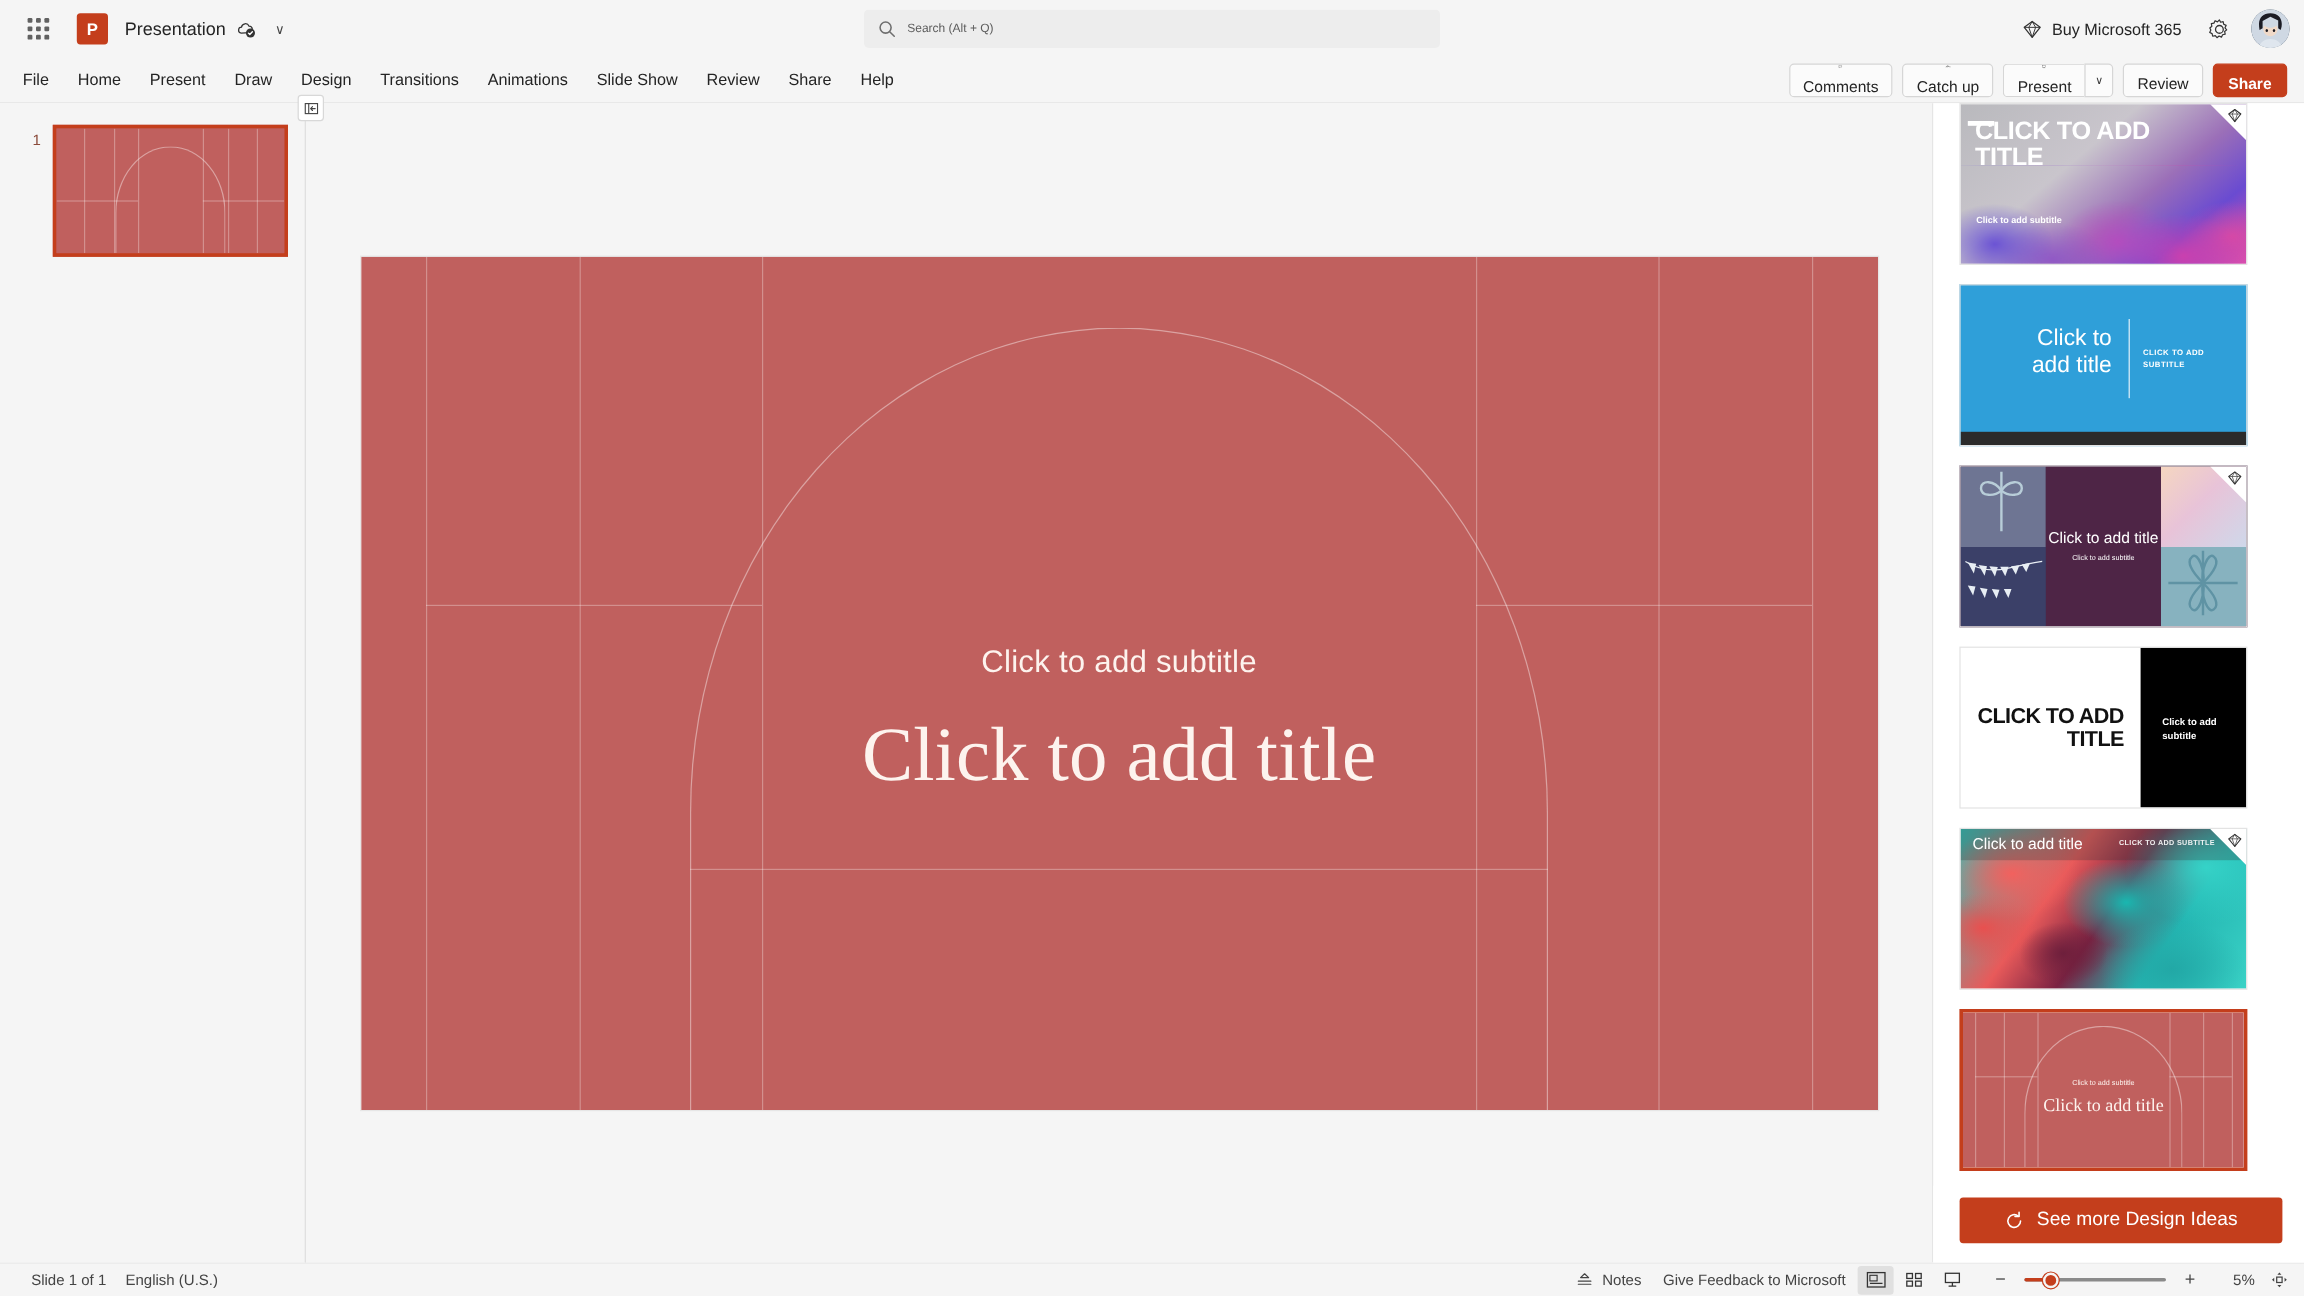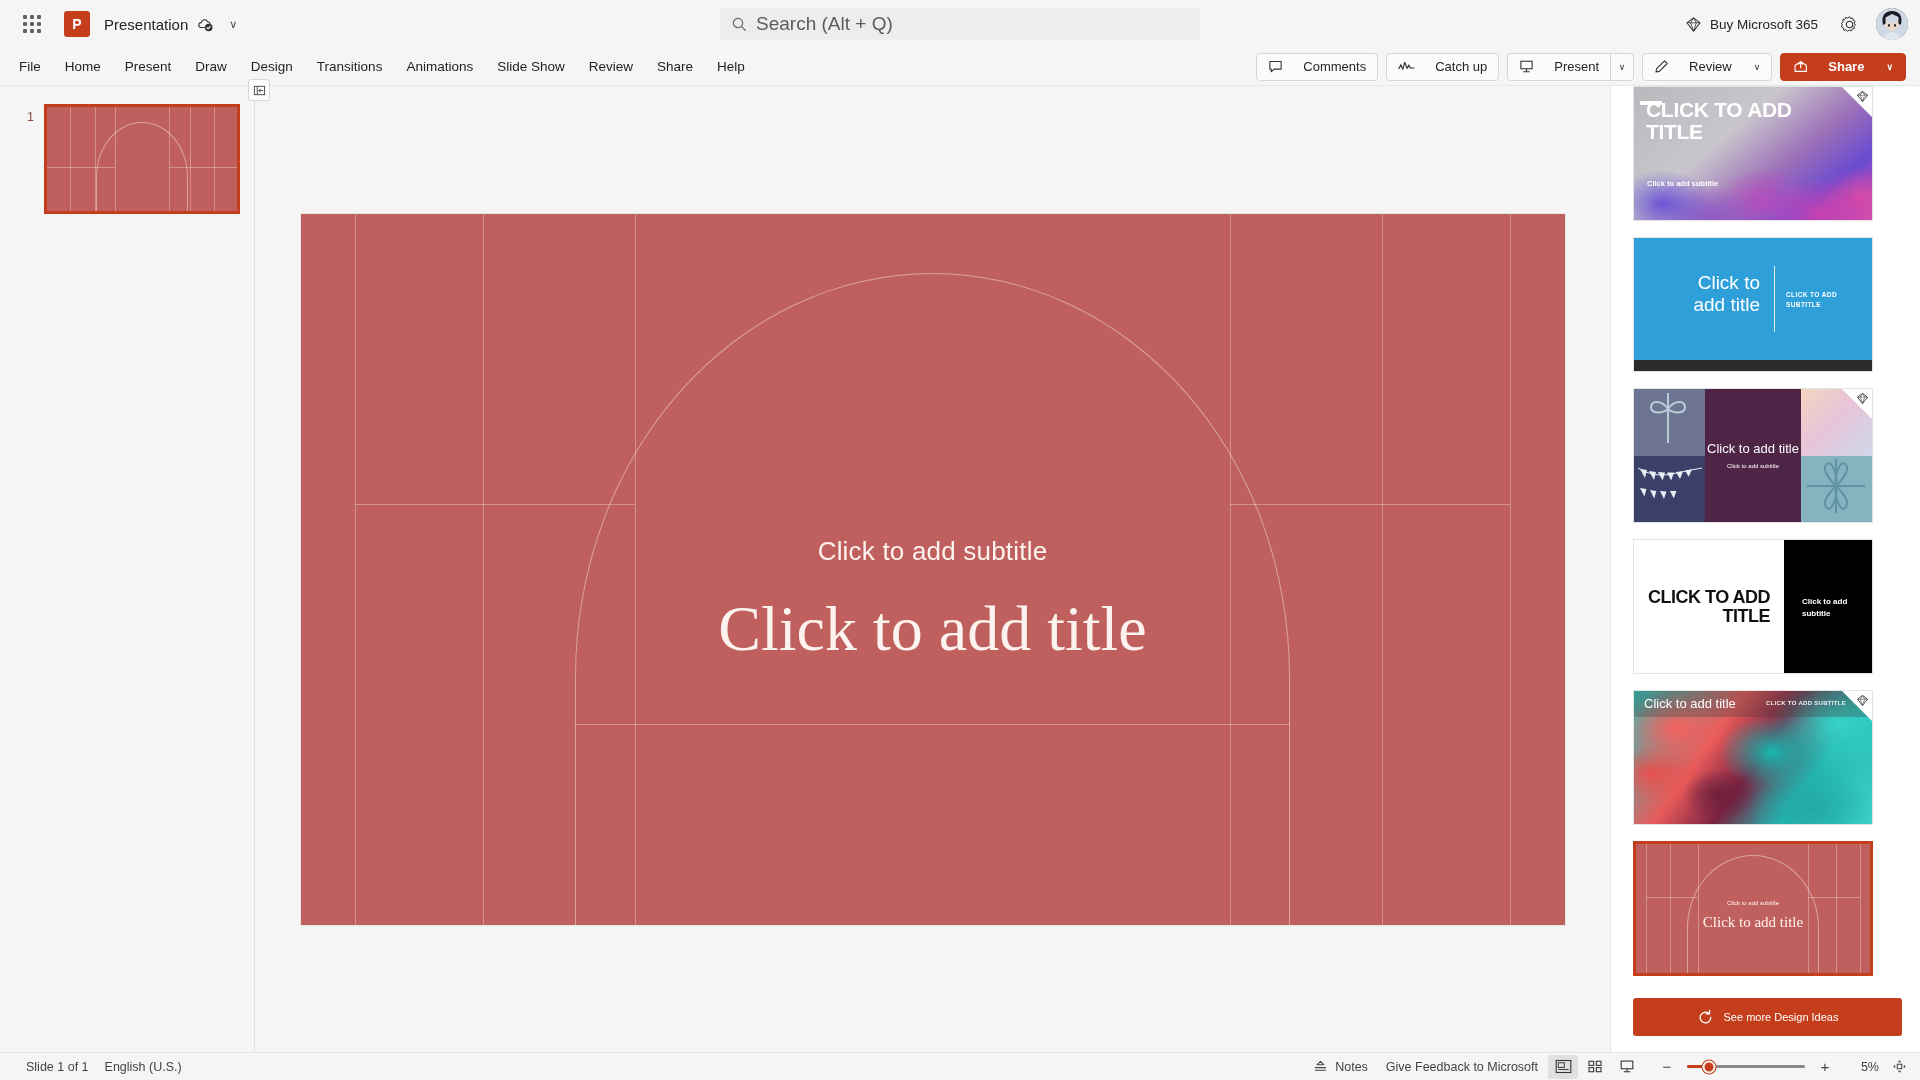--- a/index.html
+++ b/index.html
@@ -53,21 +53,21 @@
   .searchbox {
     position: absolute; left: 50%; transform: translateX(-50%);
     width: 480px; height: 32px;
     background: #ededed; border-radius: 4px;
     display: flex; align-items: center; padding: 0 10px;
     border: 1px solid transparent;
   }
   .search-icon { width: 16px; height: 16px; flex: 0 0 16px; opacity: .75; }
   .search-input {
     border: none; background: transparent; outline: none;
-    font-size: 19px; color: #444; margin-left: 9px;
+    font-size: 10px; color: #444; margin-left: 9px;
     width: 100%; font-family: "Liberation Sans", sans-serif;
   }
   .search-input::placeholder { color: #5c5c5c; }
 
   .titlebar-right {
     margin-left: auto; display: flex; align-items: center; gap: 4px;
   }
   .buy-m365 {
     display: flex; align-items: center; gap: 8px;
     font-size: 13.5px; color: #242424; padding: 6px 10px;
@@ -93,25 +93,25 @@
   }
   .tabs { display: flex; align-items: center; gap: 2px; }
   .tab {
     font-size: 13.5px; color: #242424;
     padding: 6px 11px; border-radius: 4px; cursor: pointer;
     white-space: nowrap;
   }
 
   .ribbon-right { margin-left: auto; display: flex; align-items: center; gap: 8px; }
   .rbtn {
-    display: flex; align-items: center; gap: 20px;
+    display: flex; align-items: center; gap: 8px;
     height: 28px; padding: 0 11px;
     border: 1px solid #d6d6d6; border-radius: 4px;
     background: #fbfbfb; font-size: 13px; color: #242424;
-    cursor: pointer; white-space: nowrap;
+    cursor: pointer; white-space: nowrap; flex-direction: column;
   }
   .rbtn-split { display: flex; align-items: stretch; }
   .rbtn-split .rbtn { border-radius: 4px 0 0 4px; border-right: none; }
   .rbtn-split .caret {
     width: 24px; height: 28px;
     border: 1px solid #d6d6d6; border-radius: 0 4px 4px 0;
     background: #fbfbfb; display: flex; align-items: center; justify-content: center;
     cursor: pointer; font-size: 9px; color: #333;
   }
   .rbtn.share {
@@ -324,21 +324,21 @@
   }
   .c6-sub {
     position: absolute; left: 0; right: 0; top: 56px;
     text-align: center; color: #fdf3ee; font-size: 6px;
   }
 
   .designer-foot { flex: 0 0 auto; padding: 10px 18px 16px 22px; background: #fff; }
   .see-more {
     width: 100%; height: 38px;
     background: #c43e1c; color: #fff; border: none; border-radius: 3px;
-    font-size: 11px; cursor: pointer;
+    font-size: 16px; cursor: pointer;
     display: flex; align-items: center; justify-content: center; gap: 10px;
     font-family: "Liberation Sans", sans-serif;
   }
 
   
   .statusbar {
     height: 28px; flex: 0 0 28px;
     display: flex; align-items: center;
     background: #f5f5f5; border-top: 1px solid #e6e6e6;
     padding: 0 10px 0 18px; font-size: 12.5px; color: #444;

